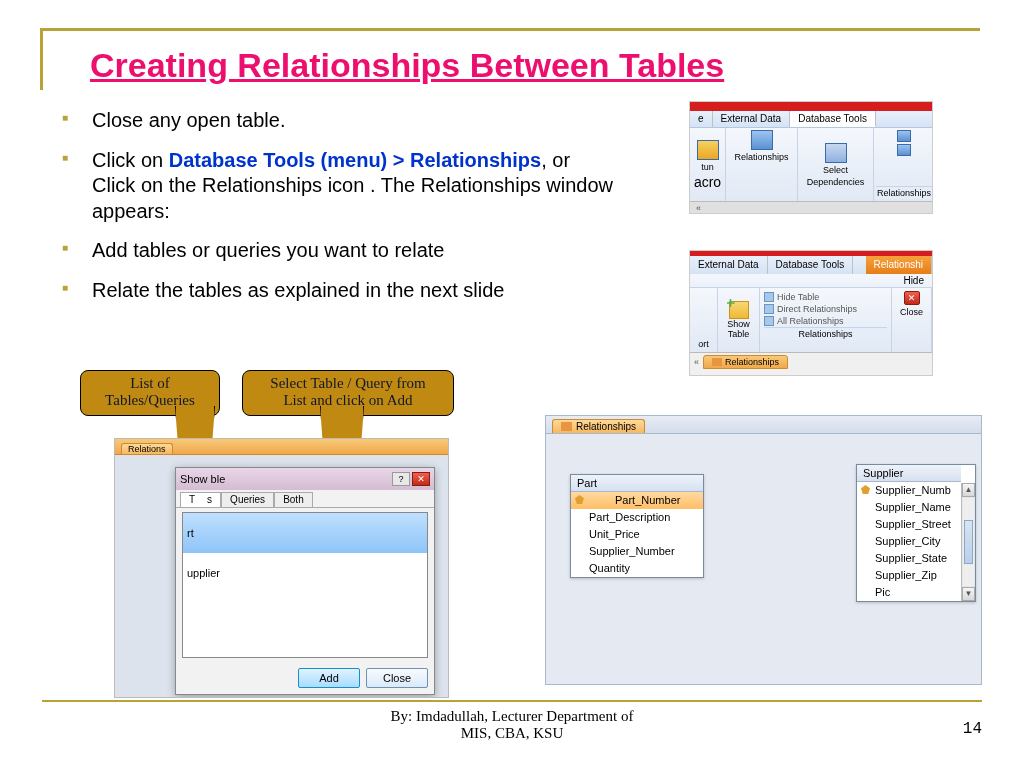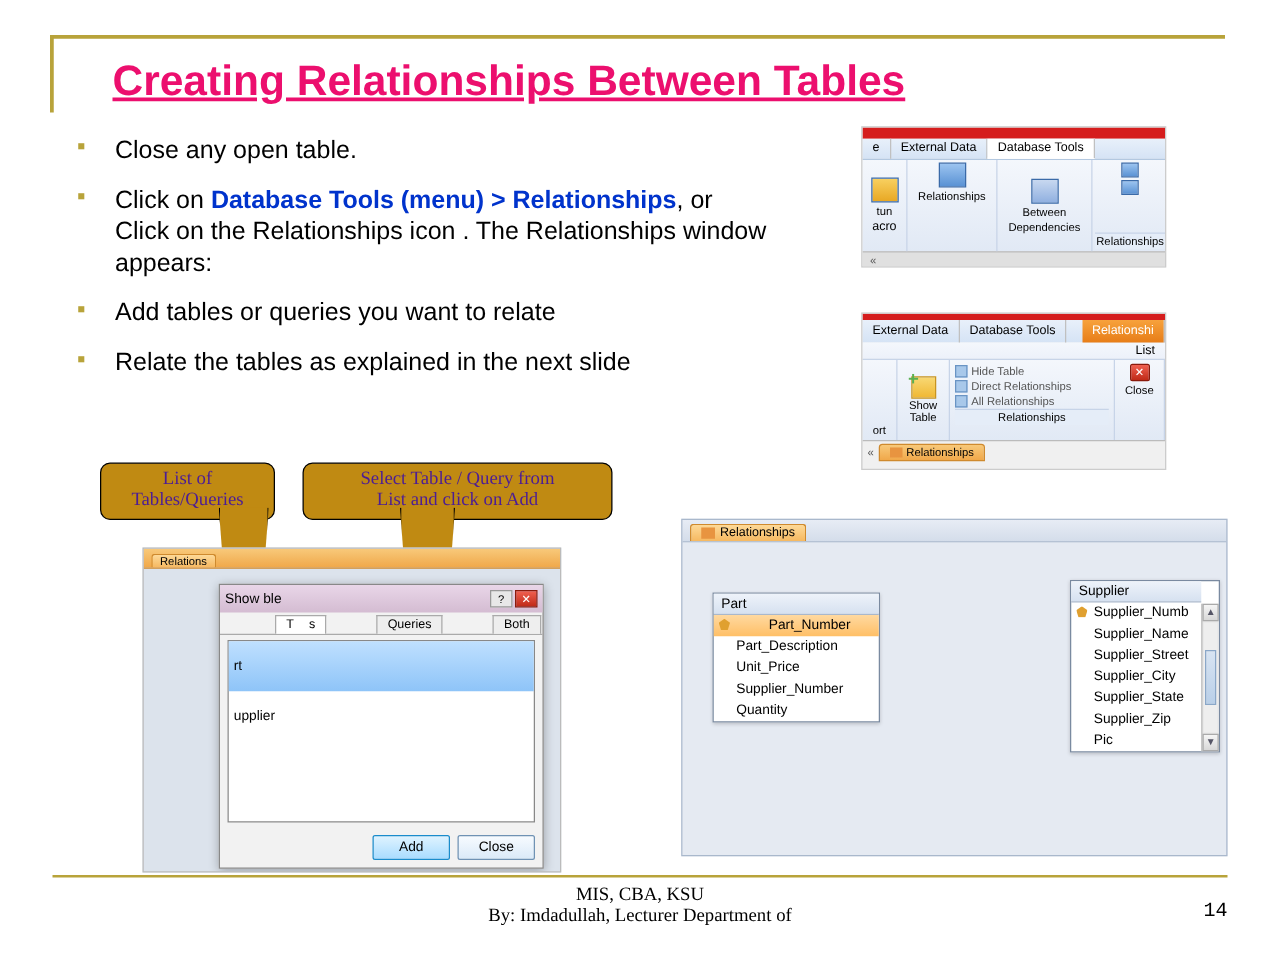--- a/index.html
+++ b/index.html
@@ -10,25 +10,25 @@
   .frame-bottom { position: absolute; left: 42px; top: 700px; width: 940px; height: 2px; background: #b8a33a; }
 
   .title { position: absolute; left: 90px; top: 46px; font-size: 34px; font-weight: bold; color: #ec0f6e; text-decoration: underline; }
 
   .bullets { position: absolute; left: 62px; top: 108px; width: 555px; }
   .bullets li { list-style: none; margin-bottom: 14px; font-size: 20px; color: #000; line-height: 1.28; position: relative; padding-left: 30px; }
   .bullets li::before { content: "■"; position: absolute; left: 0; top: 4px; font-size: 10px; color: #b8a33a; }
   .blue-bold { color: #0033cc; font-weight: bold; }
 
   
-  .callout { position: absolute; background: #c08a12; border: 1px solid #000; border-radius: 8px; color: #4c1d95; font-family: 'Times New Roman', serif; font-size: 15px; text-align: center; padding: 4px 6px 6px; }
+  .callout { position: absolute; background: #c08a12; border: 1px solid #000; border-radius: 8px; color: #0f172a; font-family: 'Times New Roman', serif; font-size: 15px; text-align: center; padding: 4px 6px 6px; }
   .callout-pointer { position: absolute; background: #c08a12; border-left: 1px solid #000; border-right: 1px solid #000; clip-path: polygon(0 0, 100% 0, 55% 100%, 45% 100%); }
   #callout1 { left: 80px; top: 370px; width: 140px; }
   #pointer1 { left: 175px; top: 406px; width: 40px; height: 210px; clip-path: polygon(0 0,100% 0,60% 100%,40% 100%); }
-  #callout2 { left: 242px; top: 370px; width: 248px; }
+  #callout2 { left: 242px; top: 370px; width: 212px; }
   #pointer2 { left: 320px; top: 406px; width: 44px; height: 250px; clip-path: polygon(0 0,100% 0,58% 100%,42% 100%); }
 
   
   .ribbon1 { position: absolute; left: 689px; top: 101px; width: 244px; height: 113px; border: 1px solid #ccc; background: #f0f0f0; overflow: hidden; font-size: 10px; }
   .ribbon1 .redbar { height: 9px; background: #d51d1d; }
   .ribbon1 .tabs { height: 17px; background: linear-gradient(#e8f0fa,#d5e3f5); border-bottom: 1px solid #b3c8e0; display: flex; }
   .ribbon1 .tab { padding: 2px 8px; border-right: 1px solid #c0c0c0; }
   .ribbon1 .tab.active { background: #fff; border-bottom: 1px solid #fff; }
   .ribbon1 .groups { display: flex; height: 73px; background: linear-gradient(#f4f7fc,#e1e9f5); }
   .ribbon1 .group { border-right: 1px solid #c7d4e8; flex: 1; display: flex; flex-direction: column; align-items: center; justify-content: center; gap: 2px; padding: 2px; }
@@ -55,21 +55,21 @@
 
   
   .showtable { position: absolute; left: 114px; top: 438px; width: 335px; height: 260px; border:1px solid #bbb; background:#dce3ec; overflow:hidden; }
   .showtable .win-tabs { height:16px; background: linear-gradient(#f8c97a,#f0a84a); border-bottom:1px solid #cf8a2e; padding-left:6px; display:flex; align-items:flex-end; }
   .showtable .win-tab { background: linear-gradient(#fdd998,#f6b860); border:1px solid #cf8a2e; border-bottom:none; border-radius:3px 3px 0 0; padding:0 6px; font-size:9px; display:flex; align-items:center; gap:3px; }
   .dlg { position:absolute; left:60px; top:28px; width:260px; height:228px; background:#f2f2f2; border:1px solid #888; box-shadow: 0 2px 8px rgba(0,0,0,.3); }
   .dlg .titlebar { height:22px; background: linear-gradient(#e9d6e8,#d4bcd2); display:flex; align-items:center; padding:0 4px; font-size:11px; }
   .dlg .titlebar .spacer { flex:1; }
   .dlg .q-btn { width:18px; height:14px; background:#e8e8e8; border:1px solid #999; font-size:9px; text-align:center; line-height:12px; margin-left:2px; }
   .dlg .subtabs { height:18px; display:flex; border-bottom:1px solid #aaa; padding: 2px 4px 0; gap:0; font-size:10px; }
-  .dlg .subtab { border:1px solid #aaa; border-bottom:none; padding:1px 8px; background:#eee;margin-left:40px; }
+  .dlg .subtab { border:1px solid #aaa; border-bottom:none; padding:1px 8px; background:#eee; }
   .dlg .subtab.active { background:#fff; }
   .dlg .listbox { position:absolute; left:6px; top:44px; right:6px; height:146px; background:#fff; border:1px solid #888; font-size:11px; }
   .dlg .row { padding:14px 4px; }
   .dlg .row.sel { background: linear-gradient(#bfe0ff,#8ec4f8); }
   .dlg .btns { position:absolute; bottom:6px; right:6px; display:flex; gap:6px; }
   .dlg .btn { width:62px; height:20px; font-size:11px; border:1px solid #6f92b4; background: linear-gradient(#f7fbff,#dbeaf8); text-align:center; line-height:18px; border-radius:2px; }
   .dlg .btn.primary { border-color:#1a8ccc; background: linear-gradient(#dff3ff,#a9dcff); }
 
   
   .relwin { position:absolute; left:545px; top:415px; width:437px; height:270px; background:#dde4ee; border:1px solid #a9b8cc; overflow:hidden; }
@@ -127,30 +127,30 @@
     <div class="redbar"></div>
     <div class="tabs">
       <div class="tab">e</div>
       <div class="tab">External Data</div>
       <div class="tab active">Database Tools</div>
     </div>
     <div class="groups">
       <div class="group" style="flex:0 0 36px">
         <div class="big-icon" style="background:linear-gradient(#f8d060,#e8a824)"></div>
         <div style="font-size:9px">tun</div>
-        <div style="font-size:10px">acro</div>
+        <div style="font-size:14px">acro</div>
       </div>
       <div class="group" style="flex:0 0 72px">
         <div class="big-icon"></div>
         <div style="font-size:9px">Relationships</div>
         <div class="grouplabel" style="visibility:hidden">.</div>
       </div>
       <div class="group" style="flex:0 0 76px">
         <div class="big-icon" style="background:linear-gradient(#c8d8f0,#90b0e0)"></div>
-        <div style="font-size:9px">Between</div>
+        <div style="font-size:9px">Select</div>
         <div style="font-size:9px">Dependencies</div>
       </div>
       <div class="group" style="flex:1">
         <div style="display:flex; gap:2px">
             <div class="big-icon" style="width:14px;height:12px"></div>
           </div>
         <div style="display:flex; gap:2px">
             <div class="big-icon" style="width:14px;height:12px"></div>
           </div>
         <div class="grouplabel">Relationships</div>
@@ -163,21 +163,21 @@
 
   <div class="ribbon2">
     <div class="redbar"></div>
     <div class="tabs">
       <div class="tab">External Data</div>
       <div class="tab">Database Tools</div>
       <div class="tab hl" style="margin-left:auto">Relationshi</div>
     </div>
     <div style="height:14px; background:linear-gradient(#f4f7fc,#ecf1fa); border-bottom:1px solid #c7d4e8; display:flex">
       <div style="flex:1"></div>
-      <div style="padding:1px 8px; font-size:10px">List</div>
+      <div style="padding:1px 8px; font-size:10px">Hide</div>
     </div>
     <div class="groups">
       <div class="group" style="flex:0 0 28px; align-items:center">
         <div style="font-size:9px; margin-top:auto">ort</div>
       </div>
       <div class="group" style="flex:0 0 42px; align-items:center; justify-content:center">
         <div style="width:20px;height:18px;background:linear-gradient(#f8d874,#f0b834);border:1px solid #c89420;position:relative">
             <div style="position:absolute;left:-3px;top:-3px;width:8px;height:8px;background:#5ab050;clip-path:polygon(40% 0,60% 0,60% 40%,100% 40%,100% 60%,60% 60%,60% 100%,40% 100%,40% 60%,0 60%,0 40%,40% 40%)"></div>
           </div>
         <div style="font-size:9px">Show</div>
@@ -271,17 +271,17 @@
           <div class="track">
               <div class="thumb"></div>
             </div>
           <div class="arr dn">▼</div>
         </div>
       </div>
     </div>
   </div>
 
   <div class="footer">
+    <div>By: Imdadullah, Lecturer Department of</div>
     <div>MIS, CBA, KSU</div>
-    <div>By: Imdadullah, Lecturer Department of</div>
   </div>
   <div class="pagenum">14</div>
 </div>
 
 </body></html>

